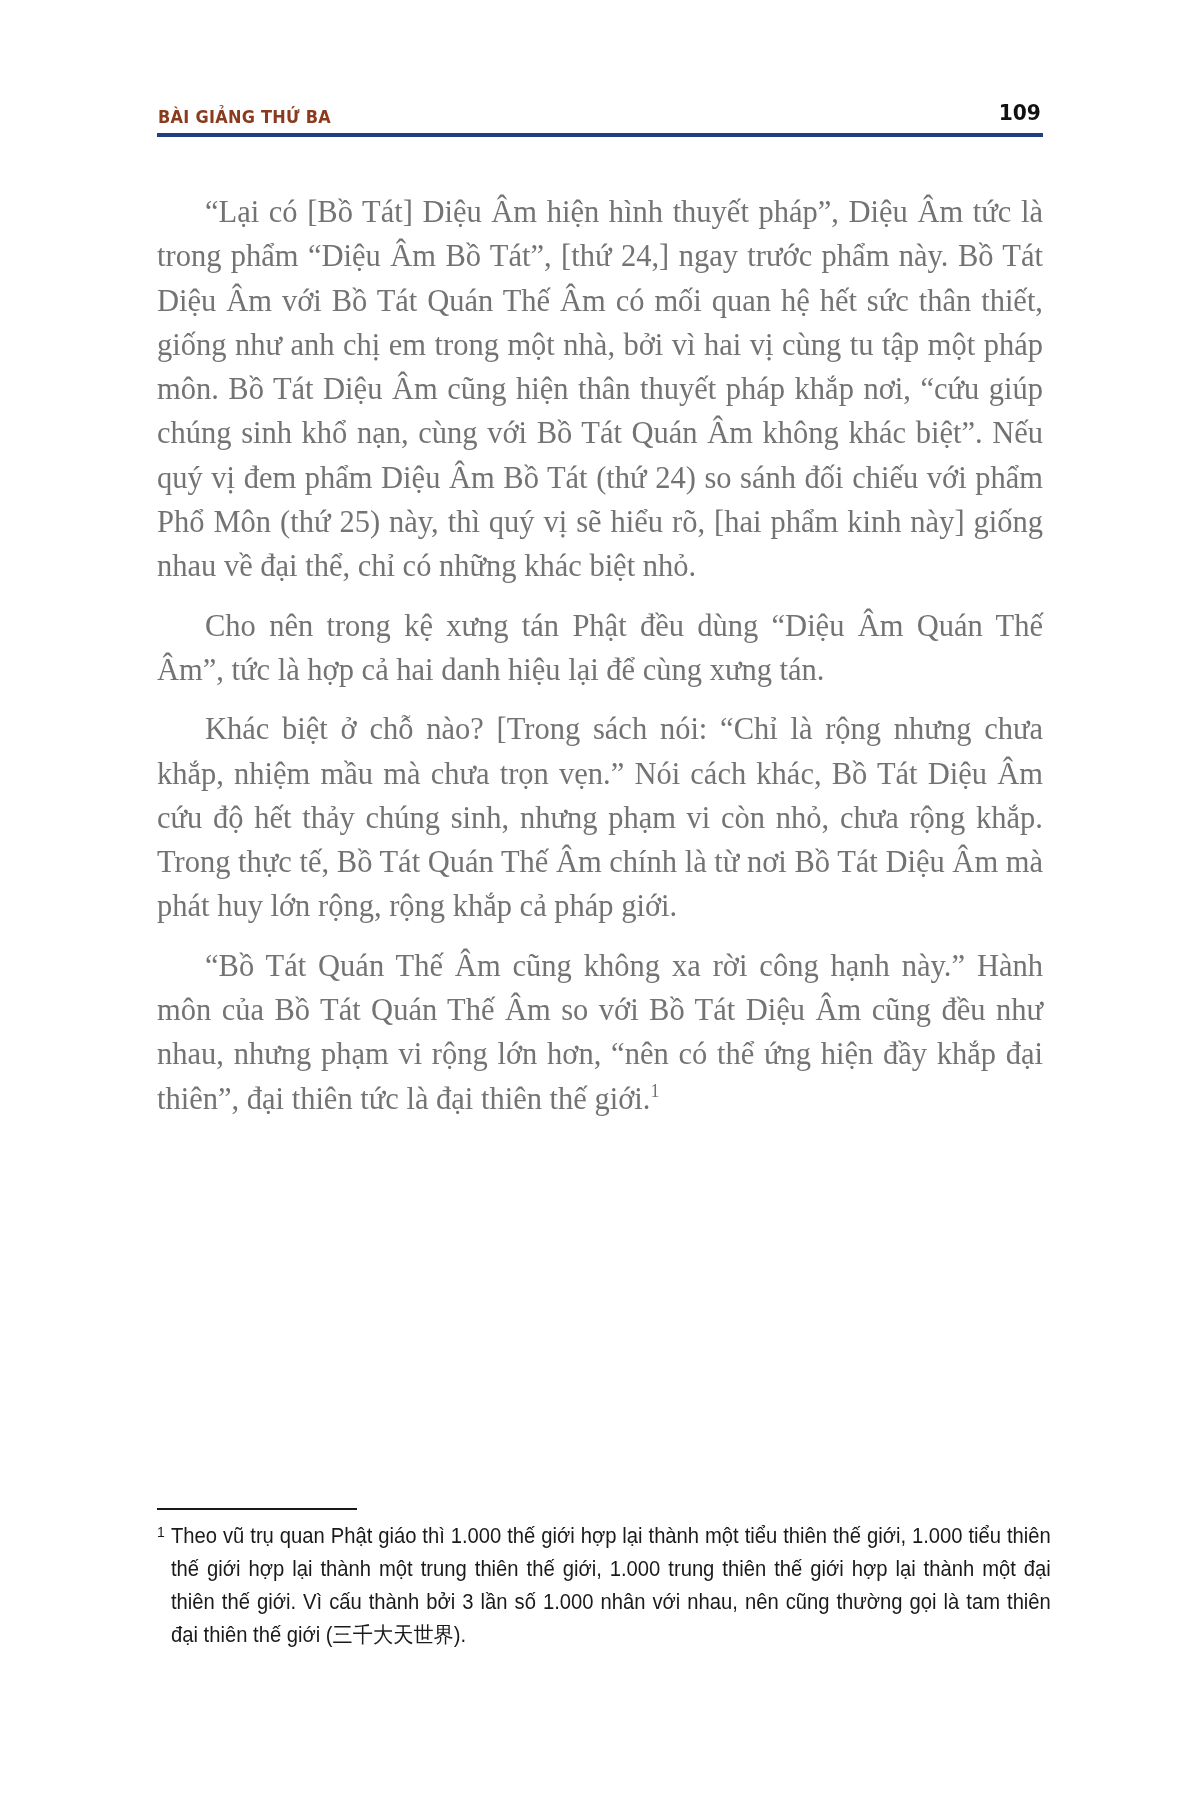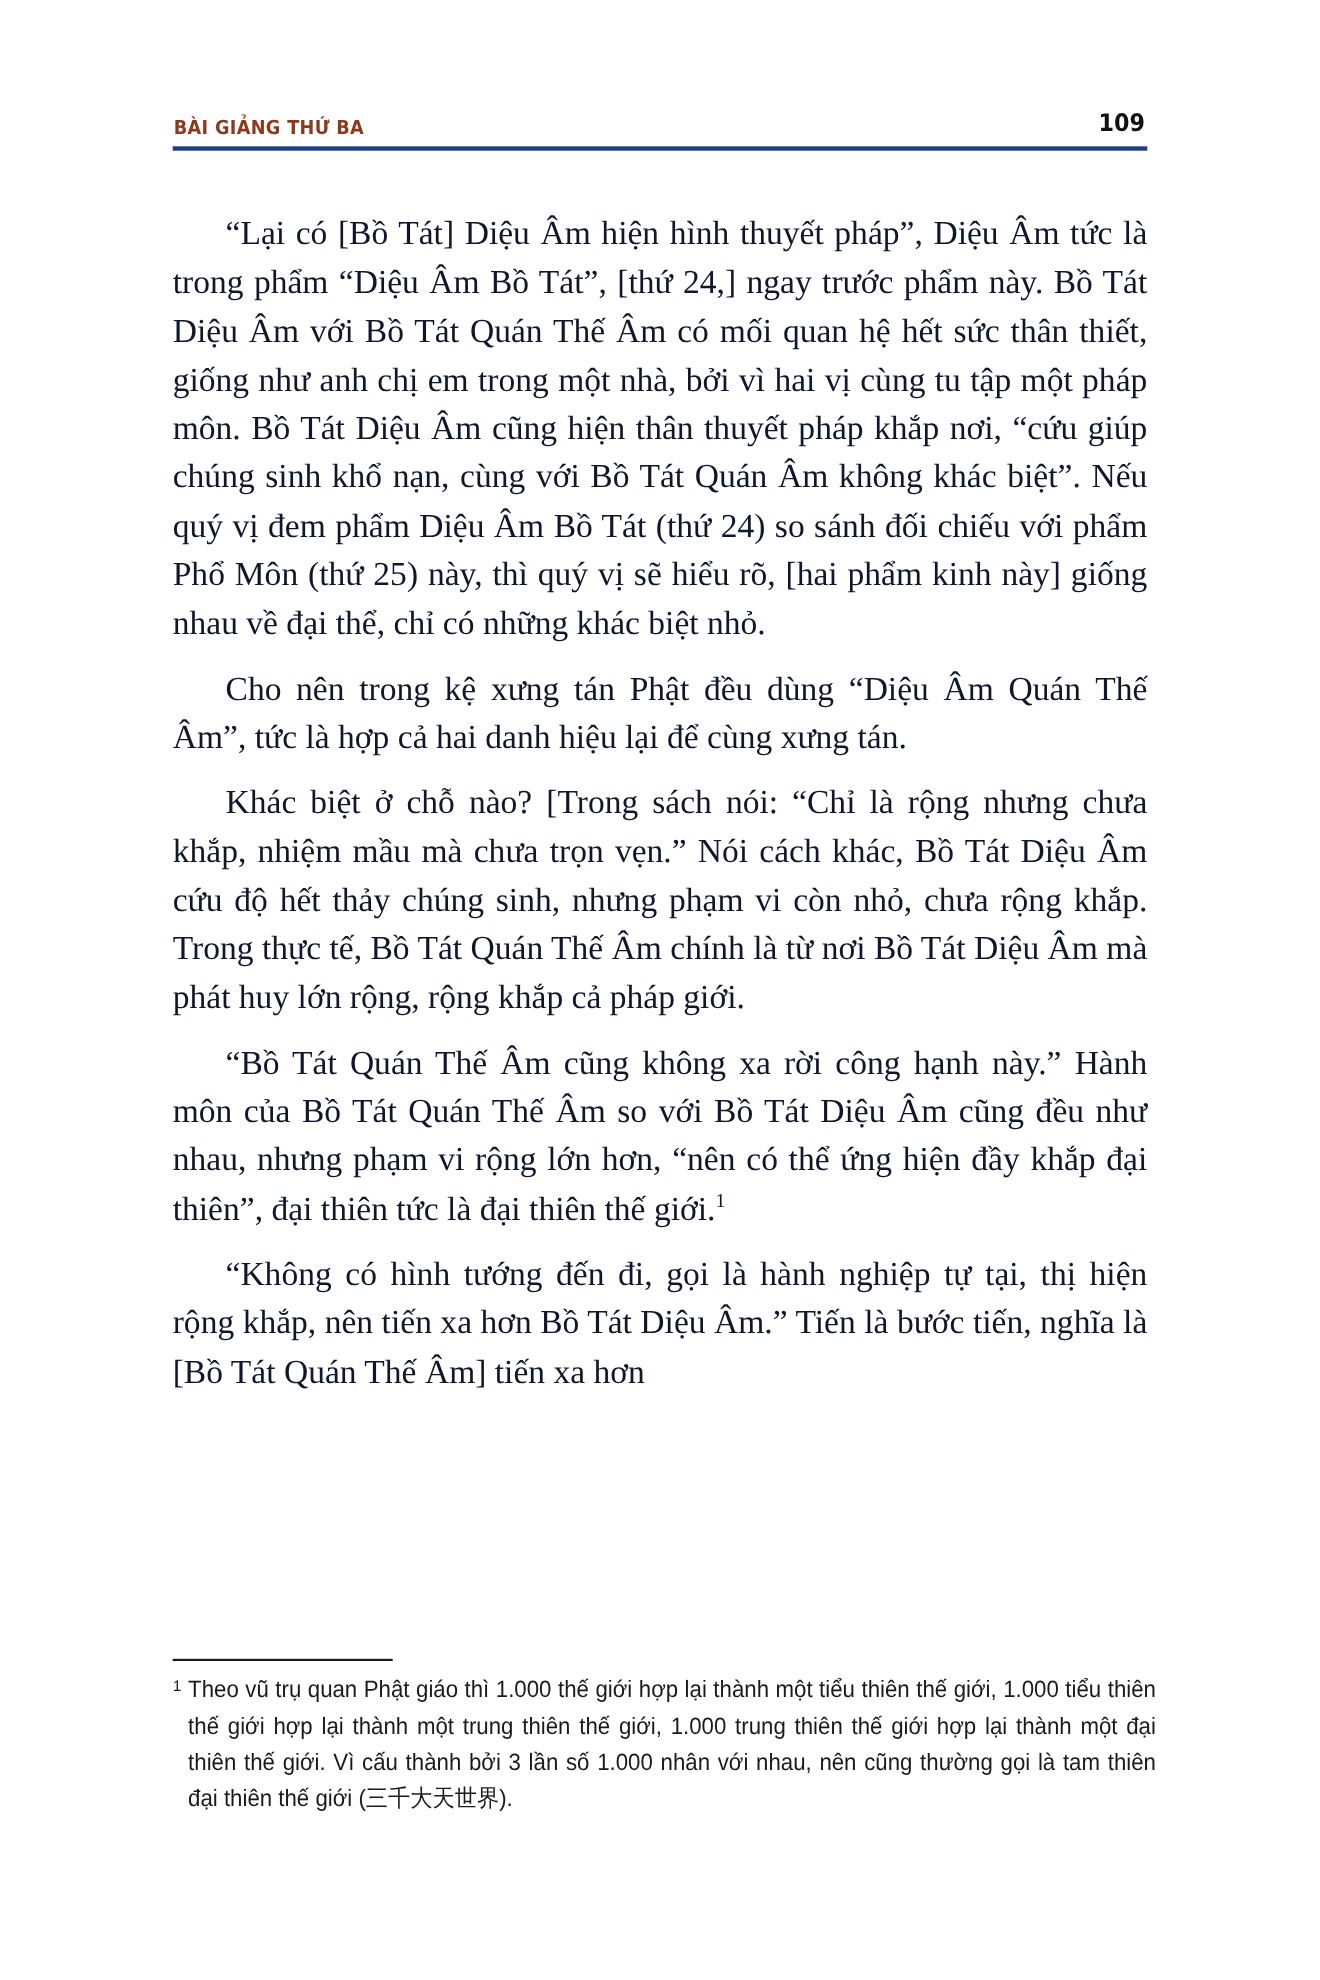--- a/index.html
+++ b/index.html
@@ -60,21 +60,21 @@
     background: #213f80;
   }
   .body-text {
     position: absolute;
     left: 157px;
     top: 190px;
     width: 886px;
     font-family: "Liberation Serif", serif;
     font-size: 30.5px;
     line-height: 44.3px;
-    color: #0f172a;
+    color: #737373;
   }
   .body-text p {
     margin: 0 0 15px 0;
     text-indent: 48px;
     text-align: justify;
     text-align-last: left;
   }
   .body-text sup {
     font-size: 18px;
     line-height: 0;
@@ -122,21 +122,20 @@
     <span class="chapter-title">BÀI GIẢNG THỨ BA</span>
     <span class="page-number">109</span>
   </div>
   <div class="head-rule"></div>
 
   <div class="body-text">
     <p><span>“Lại có [Bồ Tát] Diệu Âm hiện hình thuyết pháp”, Diệu Âm tức là trong phẩm “Diệu Âm Bồ Tát”, [thứ 24,] ngay trước phẩm này. Bồ Tát Diệu Âm với Bồ Tát Quán Thế Âm có mối quan hệ hết sức thân thiết, giống như anh chị em trong một nhà, bởi vì hai vị cùng tu tập một pháp môn. Bồ Tát Diệu Âm cũng hiện thân thuyết pháp khắp nơi, “cứu giúp chúng sinh khổ nạn, cùng với Bồ Tát Quán Âm không khác biệt”. Nếu quý vị đem phẩm Diệu Âm Bồ Tát (thứ 24) so sánh đối chiếu với phẩm Phổ Môn (thứ 25) này, thì quý vị sẽ hiểu rõ, [hai phẩm kinh này] giống nhau về đại thể, chỉ có những khác biệt nhỏ.</span></p>
     <p><span>Cho nên trong kệ xưng tán Phật đều dùng “Diệu Âm Quán Thế Âm”, tức là hợp cả hai danh hiệu lại để cùng xưng tán.</span></p>
     <p><span>Khác biệt ở chỗ nào? [Trong sách nói: “Chỉ là rộng nhưng chưa khắp, nhiệm mầu mà chưa trọn vẹn.” Nói cách khác, Bồ Tát Diệu Âm cứu độ hết thảy chúng sinh, nhưng phạm vi còn nhỏ, chưa rộng khắp. Trong thực tế, Bồ Tát Quán Thế Âm chính là từ nơi Bồ Tát Diệu Âm mà phát huy lớn rộng, rộng khắp cả pháp giới.</span></p>
     <p><span>“Bồ Tát Quán Thế Âm cũng không xa rời công hạnh này.” Hành môn của Bồ Tát Quán Thế Âm so với Bồ Tát Diệu Âm cũng đều như nhau, nhưng phạm vi rộng lớn hơn, “nên có thể ứng hiện đầy khắp đại thiên”, đại thiên tức là đại thiên thế giới.</span><sup>1</sup></p>
-    <p><span>“Không có hình tướng đến đi, gọi là hành nghiệp tự tại, thị hiện rộng khắp, nên tiến xa hơn Bồ Tát Diệu Âm.” Tiến là bước tiến, nghĩa là [Bồ Tát Quán Thế Âm] tiến xa hơn</span></p>
   </div>
 
   <div class="footnote-rule"></div>
   <div class="footnote">
     <span class="fn-mark">1</span>
     <div class="fn-text">Theo vũ trụ quan Phật giáo thì 1.000 thế giới hợp lại thành một tiểu thiên thế giới, 1.000 tiểu thiên thế giới hợp lại thành một trung thiên thế giới, 1.000 trung thiên thế giới hợp lại thành một đại thiên thế giới. Vì cấu thành bởi 3 lần số 1.000 nhân với nhau, nên cũng thường gọi là tam thiên đại thiên thế giới (三千大天世界).</div>
   </div>
 
 </div>
 

